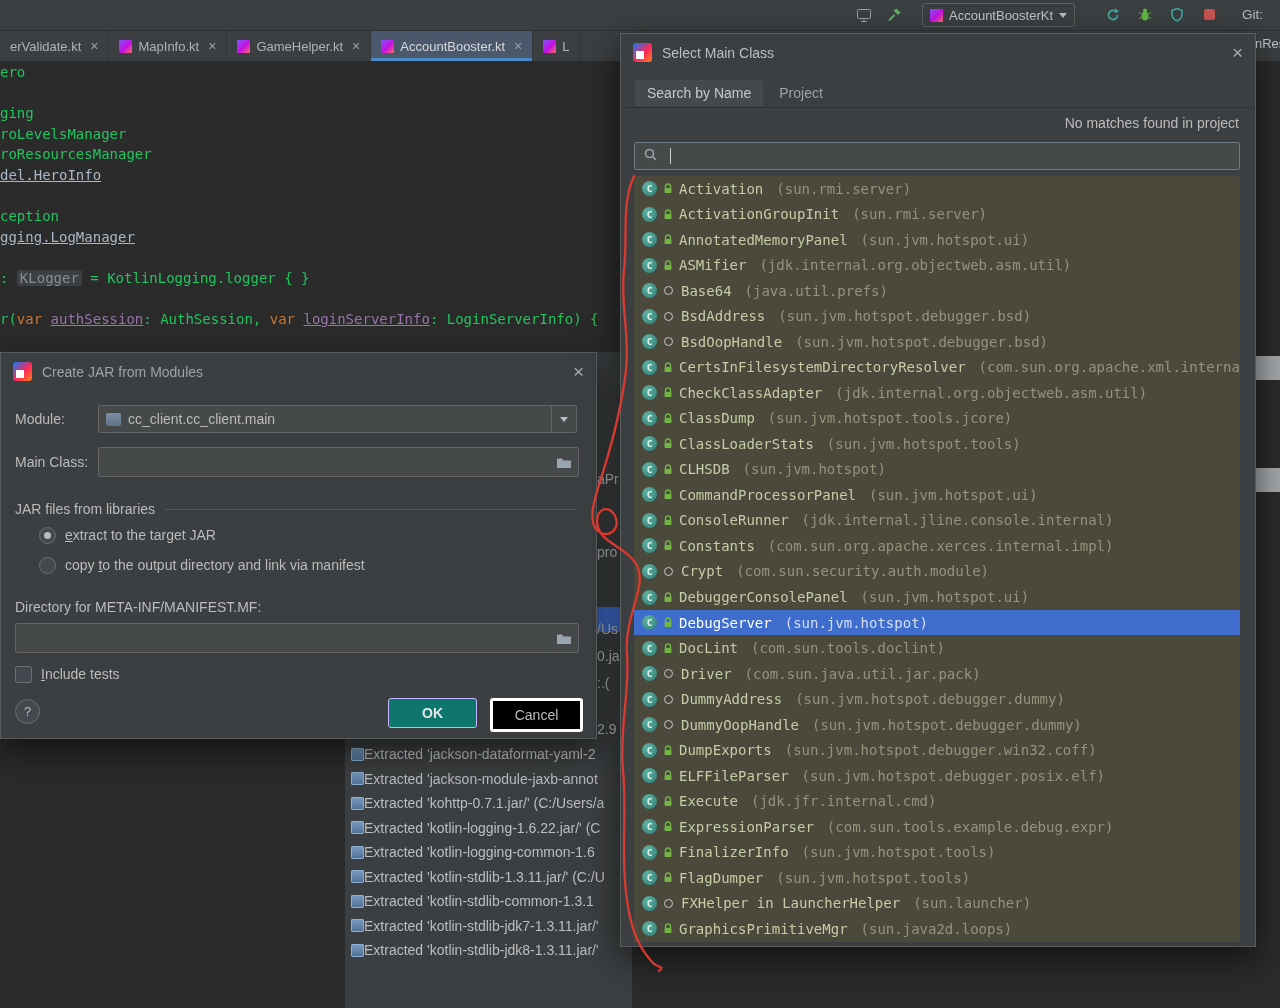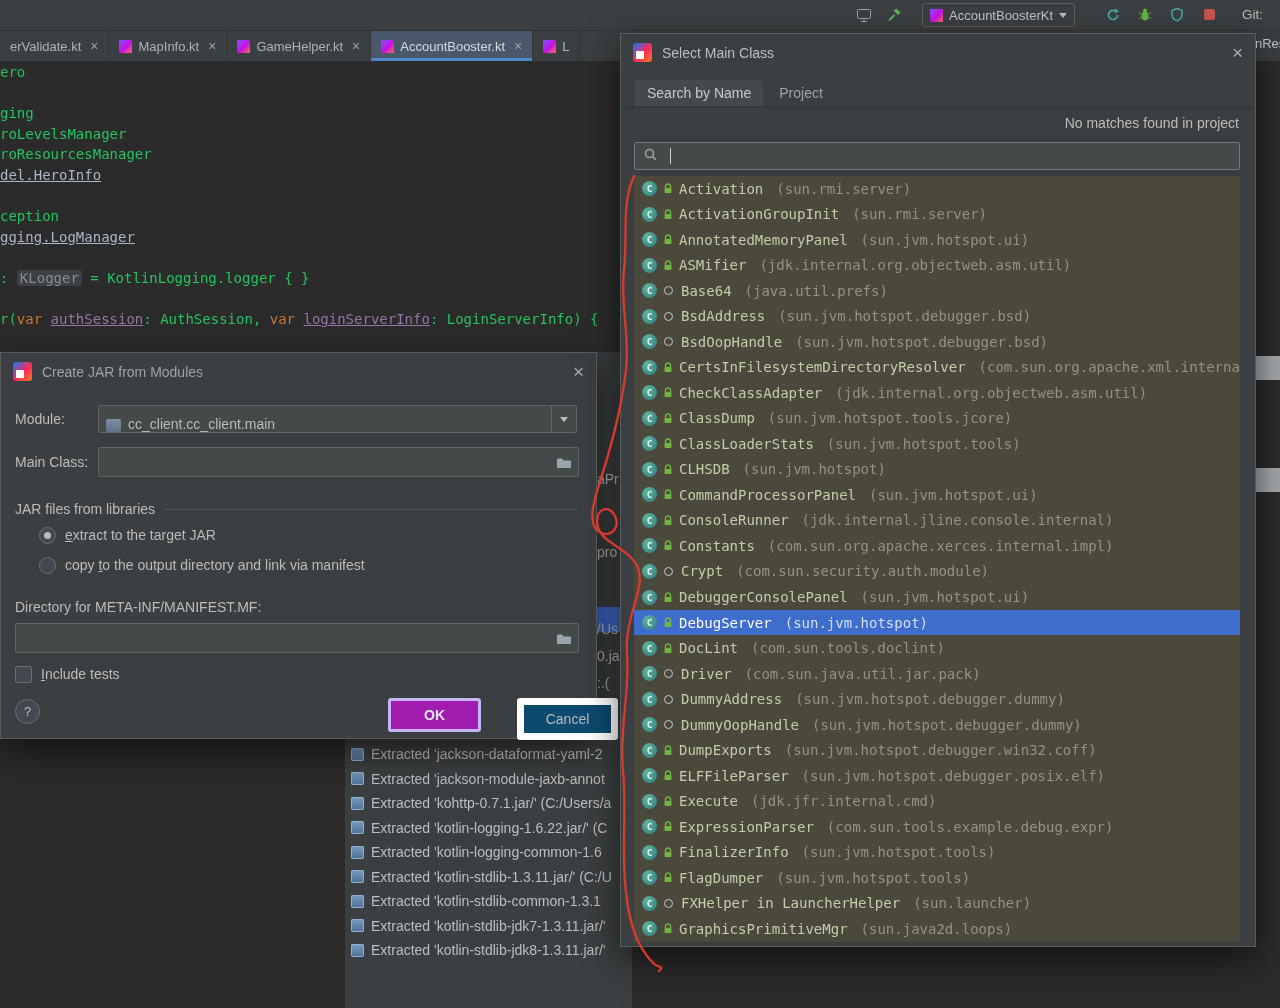--- a/index.html
+++ b/index.html
@@ -29,21 +29,21 @@
   #editor{position:absolute;left:0;top:60px;width:1280px;height:948px}
   .cline{position:absolute;font-family:"DejaVu Sans Mono",monospace;font-size:14px;white-space:pre;color:#a9b7c6}
   .seg-plain{color:#22c55e}
   .seg-kw{color:#cc7832}
   .seg-field{color:#9876aa;text-decoration:underline}
   .seg-link{color:#a9b7c6;text-decoration:underline}
   .seg-hint{color:#8a8e93;background:#3c4045;border-radius:3px;padding:0 3px}
 
   
   #logwin{position:absolute;left:345px;top:737px;width:287px;height:271px;background:#3c3f41;overflow:hidden;padding-top:5px;z-index:4}
-  .logline{display:flex;align-items:center;gap:7px;height:24.5px;padding-left:6px;color:#bcbec0;font-size:14px;white-space:nowrap}
+  .logline{display:flex;align-items:center;height:24.5px;padding-left:6px;color:#bcbec0;font-size:14px;white-space:nowrap}
   .jicon{width:13px;height:13px;flex:none;border-radius:2px;background:linear-gradient(180deg,#7b9cc0,#4c6f94);
          box-shadow:inset 0 0 0 1px #8fb0d4}
   #frag-strip{position:absolute;left:594px;top:352px;width:26px;height:385px;background:#3c3f41;overflow:hidden;z-index:4}
   .frag{position:absolute;left:3px;color:#bcbec0;font-size:14px;white-space:nowrap}
   .bluefrag{position:absolute;left:0;top:255px;width:26px;height:25px;background:#3e6dcd}
   .greystrip{position:absolute;left:1253px;width:27px;height:24px;background:#a6aaad;z-index:4}
 
   
   .dialog{position:absolute;background:#3c3f41;border:1px solid #5a5d5e;box-shadow:0 12px 34px rgba(0,0,0,.6);color:#bbbbbb}
   .dtitlebar{position:absolute;left:0;top:0;right:0;height:37px;display:flex;align-items:center;gap:10px;padding:0 12px}
@@ -51,35 +51,35 @@
   .dclose{margin-left:auto;color:#a7abae;font-size:19px;line-height:19px;cursor:default}
   .ijicon{width:19px;height:19px;flex:none;border-radius:3px;position:relative;
           background:linear-gradient(135deg,#087cfa 0%,#fe2857 55%,#fc801d 100%)}
   .ijicon::after{content:"";position:absolute;left:3px;bottom:3px;width:8px;height:8px;background:#fff}
 
   
   #jardlg{left:0;top:352px;width:595px;height:385px;z-index:20;font-size:14px}
   .flabel{position:absolute;height:28px;line-height:28px;color:#bbbbbb}
   .tfield{position:absolute;background:#45494a;border:1px solid #646464;border-radius:2px}
   .browse{position:absolute;right:6px;top:7px}
-  #modcombo{left:97px;top:52px;width:479px;height:28px;display:flex;align-items:flex-end;gap:7px;padding:0 22px 0 7px;box-sizing:border-box}
+  #modcombo{left:97px;top:52px;width:479px;height:28px;display:flex;align-items:center;gap:7px;padding:0 22px 0 7px;box-sizing:border-box}
   .modicon{width:15px;height:13px;flex:none;border-radius:2px;background:linear-gradient(180deg,#7d8fa5,#5f7288)}
   .cmbarrow{position:absolute;right:0;top:0;width:24px;height:26px;border-left:1px solid #646464;display:flex;align-items:center;justify-content:center}
   .sep{position:absolute;left:14px;right:19px;display:flex;align-items:center;gap:10px;color:#bbbbbb}
   .sline{flex:1;height:1px;background:#565656}
   .radio{position:absolute;display:flex;align-items:flex-start;gap:9px;color:#bbbbbb}
   .rdot{width:15px;height:15px;flex:none;border-radius:50%;background:#43494e;border:1px solid #6b6f73}
   .rdot.on::after{content:"";display:block;width:7px;height:7px;border-radius:50%;background:#b9bcbe;margin:4px auto}
   .cbox{width:15px;height:15px;flex:none;background:#43494e;border:1px solid #6b6f73;border-radius:2px}
   .u{text-decoration:underline}
   .helpbtn{position:absolute;left:14px;top:346px;width:23px;height:23px;border-radius:50%;border:1px solid #6b6f73;
            background:#43494e;color:#b9bcbe;display:flex;align-items:center;justify-content:center;font-size:13px}
   .btn{position:absolute;top:345px;height:28px;width:87px;border-radius:3px;display:flex;align-items:center;justify-content:center;font-size:14px}
-  .btn.primary{left:387px;background:#a21caf;border:3px solid #c4b5fd;color:#e4e6e8;font-weight:bold}
-  .btn.normal{left:516px;background:#0c4a6e;border:7px solid #ffffff;color:#bbbbbb}
+  .btn.primary{left:387px;background:#0f766e;border:1px solid #c4b5fd;color:#e4e6e8;font-weight:bold}
+  .btn.normal{left:489px;background:#000000;border:3px solid #ffffff;color:#bbbbbb}
 
   
   #seldlg{left:620px;top:33px;width:634px;height:912px;z-index:22}
   .dtabs{position:absolute;left:14px;top:46px;display:flex;gap:4px;font-size:14px}
   .dtab{padding:5px 12px;color:#9ea3a8}
   .dtab.active{background:#46494b;color:#c6cacd;border-radius:3px 3px 0 0}
   #seltabline{position:absolute;left:0;top:73px;right:0;height:1px;background:#323232}
   #nomatches{position:absolute;right:16px;top:81px;font-size:14px;color:#bbbbbb}
   #searchbox{position:absolute;left:13px;top:108px;width:606px;height:28px;box-sizing:border-box;background:#45494a;
              border:1px solid #6e7b85;border-radius:2px;display:flex;align-items:center;gap:6px;padding:0 8px}

